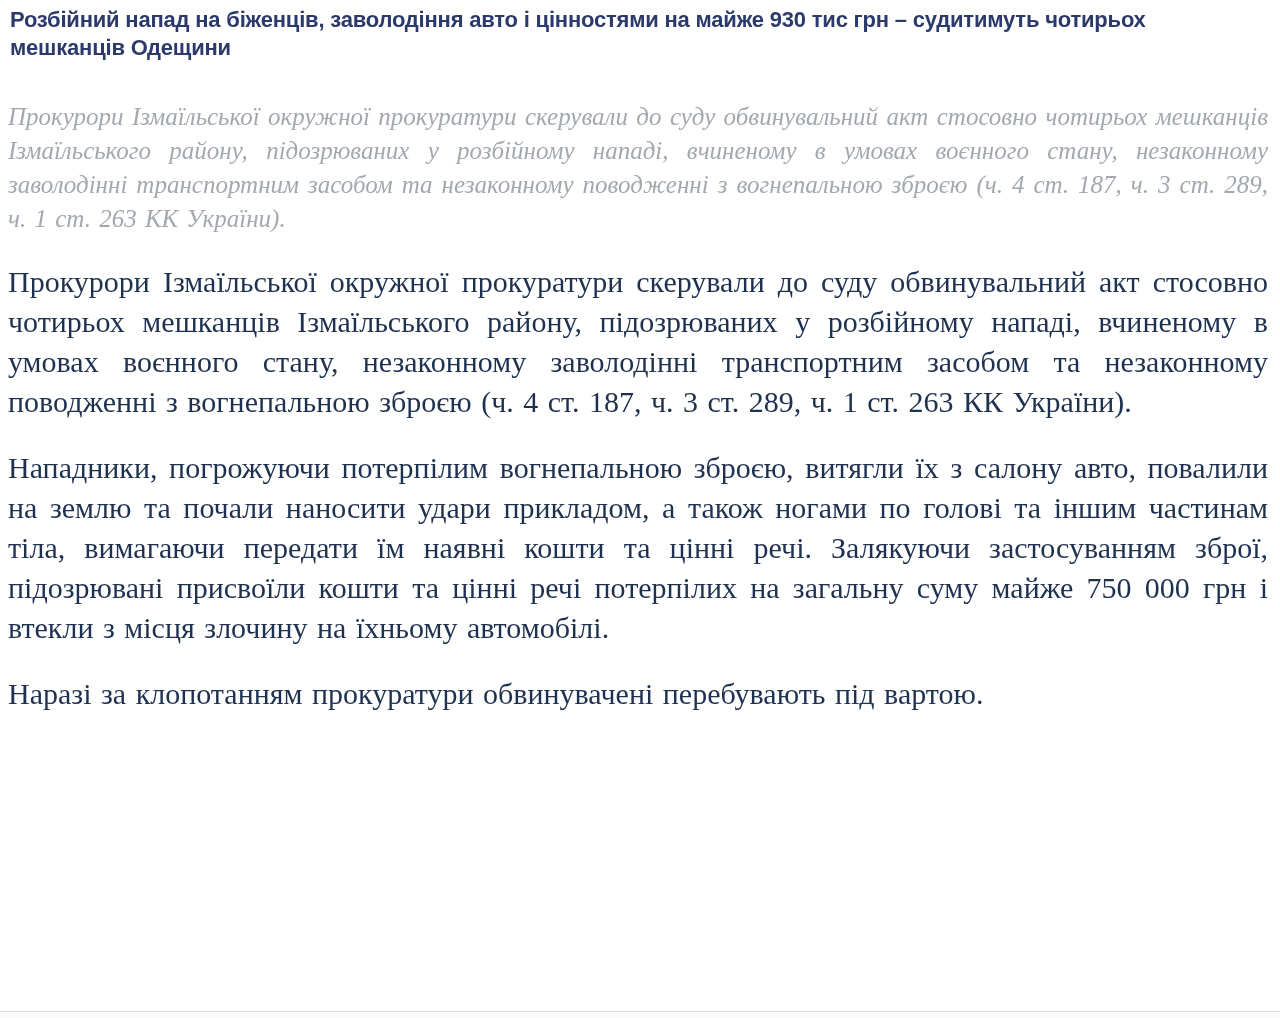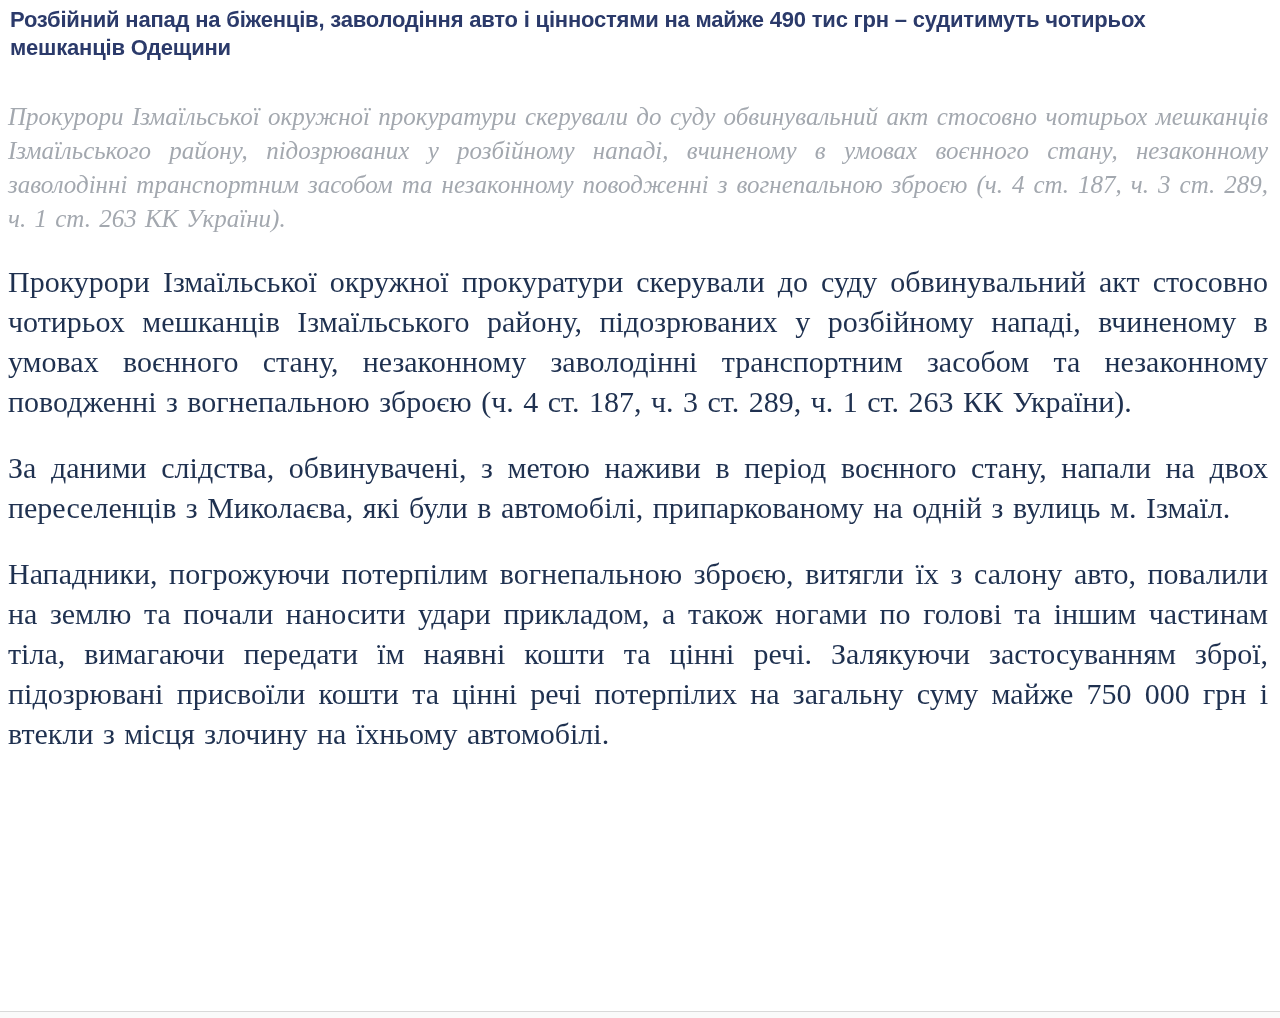--- a/index.html
+++ b/index.html
@@ -60,27 +60,27 @@
     right: 0;
     top: 1012px;
     height: 6px;
     background: #fafafa;
   }
 </style>
 </head>
 <body>
 
 <main class="article">
-  <h1 class="article-title">Розбійний напад на біженців, заволодіння авто і цінностями на майже 490 тис грн – судитимуть чотирьох мешканців Одещини</h1>
+  <h1 class="article-title">Розбійний напад на біженців, заволодіння авто і цінностями на майже 930 тис грн – судитимуть чотирьох мешканців Одещини</h1>
 
   <p class="article-lead">Прокурори Ізмаїльської окружної прокуратури скерували до суду обвинувальний акт стосовно чотирьох мешканців Ізмаїльського району, підозрюваних у розбійному нападі, вчиненому в умовах воєнного стану,  незаконному заволодінні транспортним засобом та незаконному поводженні з вогнепальною зброєю (ч. 4 ст. 187, ч. 3 ст. 289, ч. 1 ст. 263 КК України).</p>
 
   <p class="article-paragraph">Прокурори Ізмаїльської окружної прокуратури скерували до суду обвинувальний акт стосовно чотирьох мешканців Ізмаїльського району, підозрюваних у розбійному нападі, вчиненому в умовах воєнного стану,  незаконному заволодінні транспортним засобом та незаконному поводженні з вогнепальною зброєю (ч. 4 ст. 187, ч. 3 ст. 289, ч. 1 ст. 263 КК України).</p>
 
-  <p class="article-paragraph">За даними слідства, обвинувачені, з метою наживи в період воєнного стану, напали на двох переселенців з Миколаєва, які були в автомобілі, припаркованому на одній з вулиць м. Ізмаїл.</p>
 
   <p class="article-paragraph">Нападники, погрожуючи потерпілим вогнепальною зброєю, витягли їх з салону авто, повалили на землю та почали наносити удари прикладом, а також ногами по голові та іншим частинам тіла, вимагаючи передати їм наявні кошти та цінні речі. Залякуючи застосуванням зброї, підозрювані присвоїли кошти та цінні речі потерпілих на загальну суму майже 750 000 грн і втекли з місця злочину на їхньому автомобілі.</p>
 
+  <p class="article-paragraph">Наразі за клопотанням прокуратури обвинувачені перебувають під вартою.</p>
 
 </main>
 
 <div class="bottom-divider"></div>
 <div class="bottom-strip"></div>
 
 </body></html>

